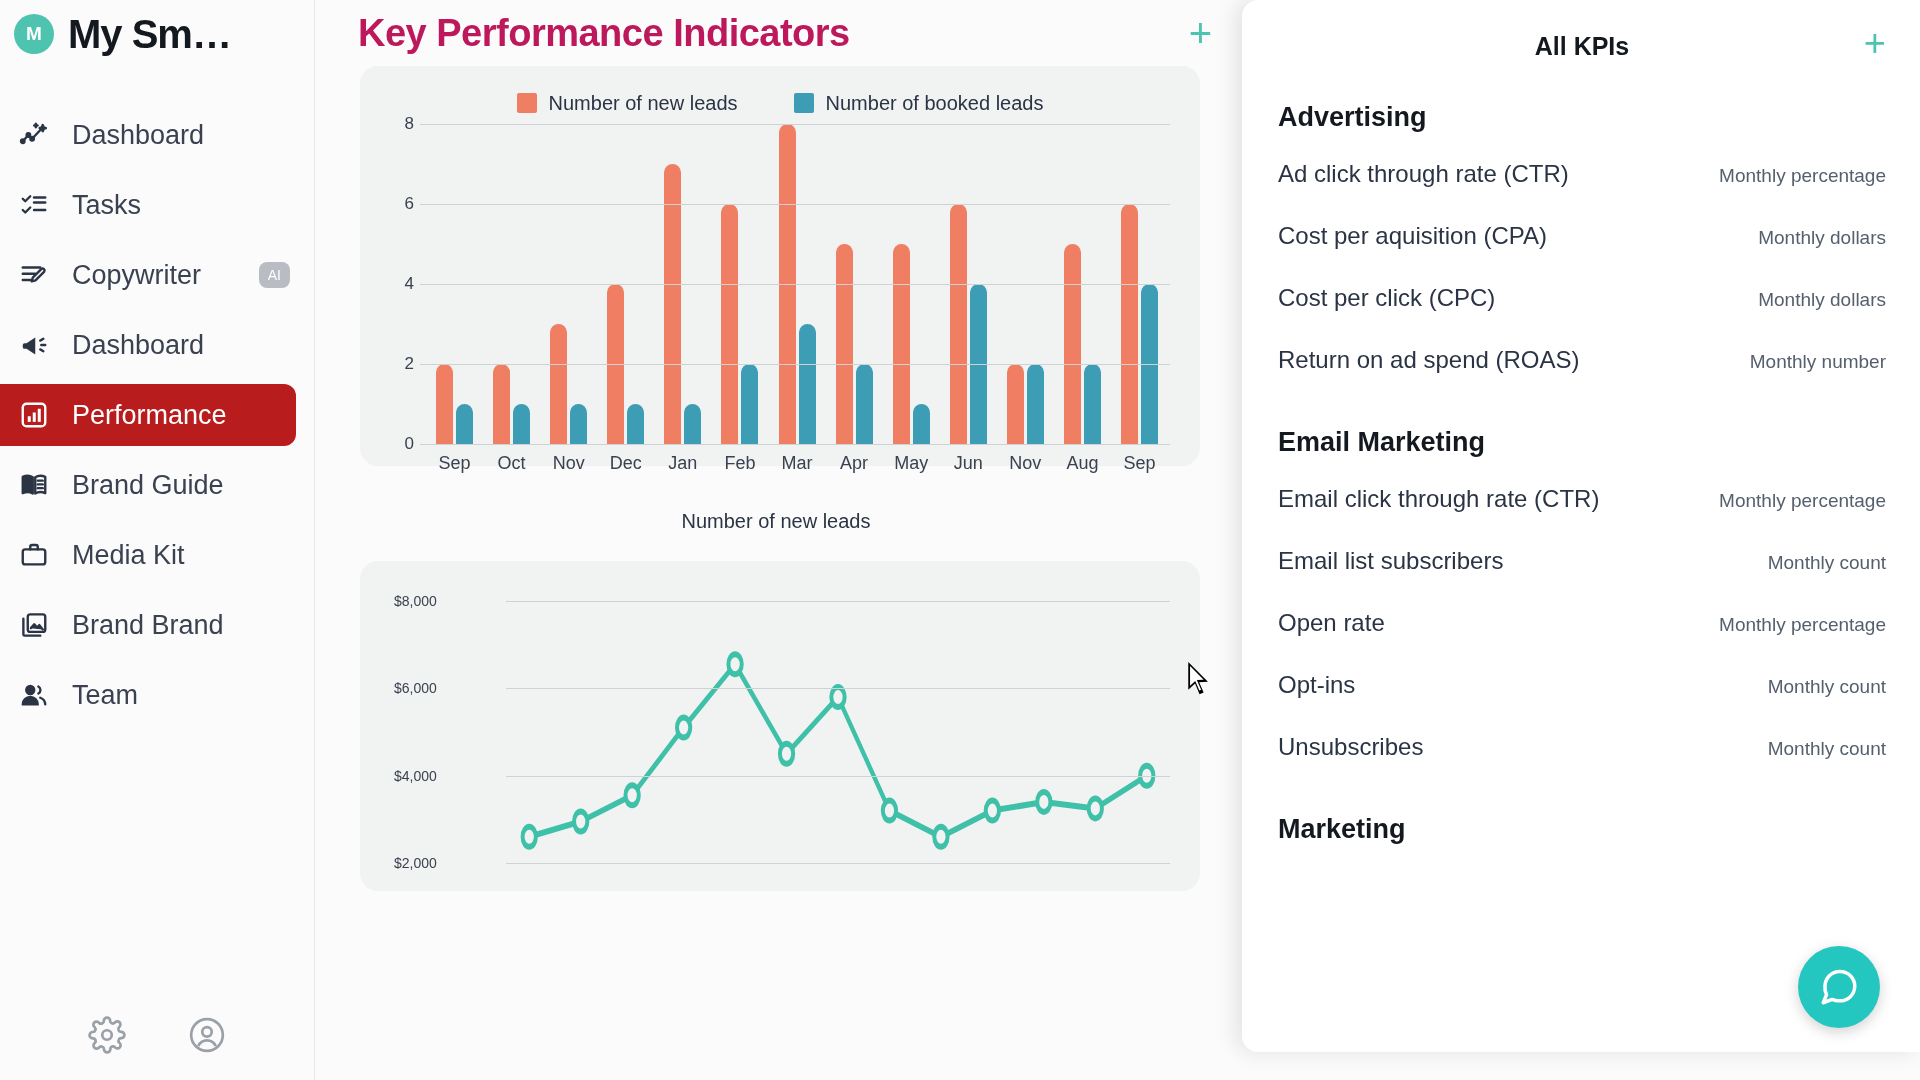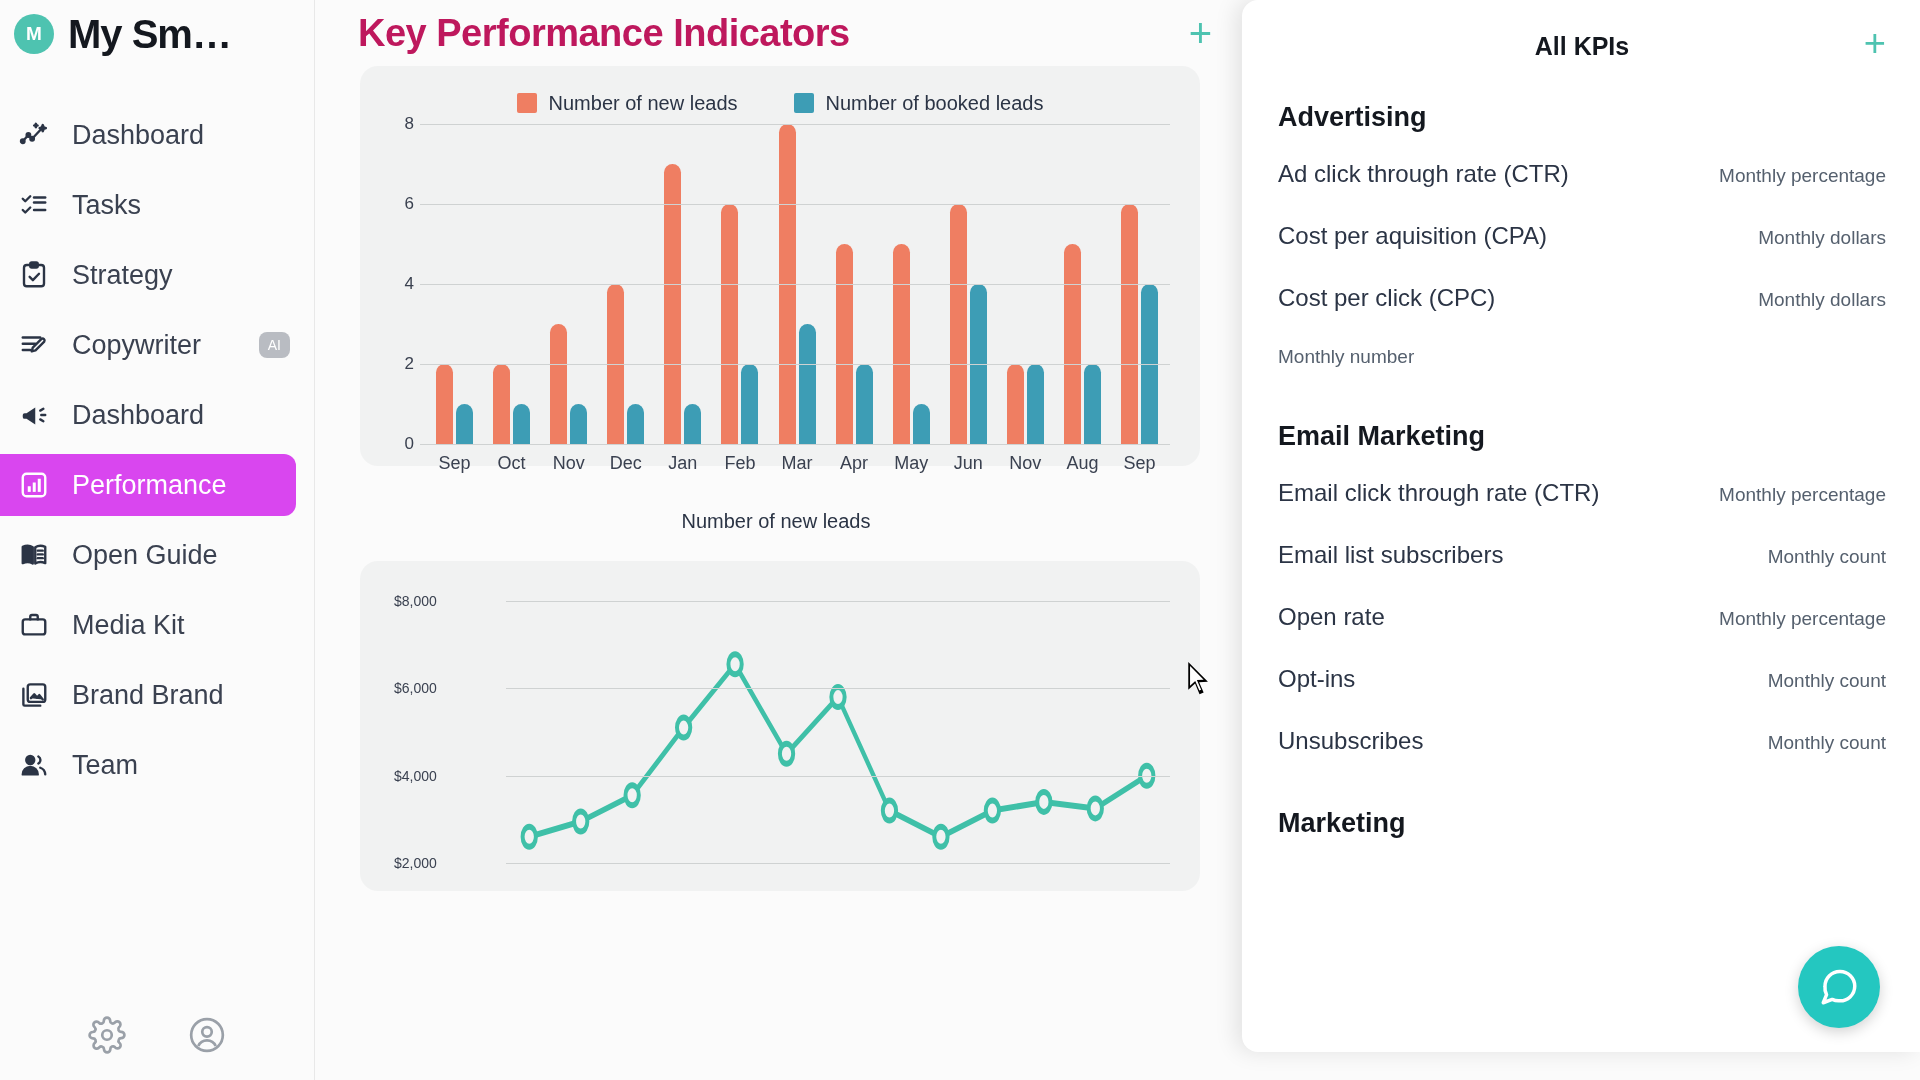--- a/index.html
+++ b/index.html
@@ -33,21 +33,21 @@
   #nav { margin-top: 36px; display: flex; flex-direction: column; }
   .nav-item {
     display: flex; align-items: center; gap: 22px;
     height: 62px; margin: 4px 18px 4px 0;
     padding-left: 18px; border-radius: 0 12px 12px 0;
     cursor: pointer;
   }
   .nav-item .ic { width: 32px; height: 32px; flex: 0 0 auto; display:flex; align-items:center; justify-content:center; }
   .nav-item .ic svg { width: 30px; height: 30px; }
   .nav-label { font-size: 27px; color: #3a4150; white-space: nowrap; }
-  .nav-item.active { background: #d946ef; }
+  .nav-item.active { background: #b91c1c; }
   .nav-item.active .nav-label { color: #ffffff; }
   .ai-pill {
     margin-left: auto; margin-right: 6px;
     background: #b9bcc2; color: #ffffff;
     font-size: 14px; border-radius: 8px;
     padding: 6px 9px; line-height: 1;
   }
   #sidebar-footer {
     margin-top: auto; margin-bottom: 26px;
     display: flex; justify-content: center; gap: 62px;
@@ -152,30 +152,20 @@
             <path d="M12 6h9"></path>
             <path d="M12 10h9"></path>
             <path d="M12 16h9"></path>
           </svg>
         </span>
         <span class="nav-label">Tasks</span>
       </div>
       <div class="nav-item">
         <span class="ic">
           <svg viewBox="0 0 24 24" fill="none" stroke="#2b3445" stroke-width="1.9" stroke-linecap="round" stroke-linejoin="round">
-            <rect x="4" y="4" width="16" height="17" rx="2.2"></rect>
-            <rect x="9" y="2" width="6" height="4" rx="1.2" fill="#2b3445"></rect>
-            <path d="M8.5 13.5l2.6 2.6L16 11"></path>
-          </svg>
-        </span>
-        <span class="nav-label">Strategy</span>
-      </div>
-      <div class="nav-item">
-        <span class="ic">
-          <svg viewBox="0 0 24 24" fill="none" stroke="#2b3445" stroke-width="1.9" stroke-linecap="round" stroke-linejoin="round">
             <path d="M3 6h14"></path>
             <path d="M3 11h10"></path>
             <path d="M3 16h6"></path>
             <path d="M20.2 9.3l-7 7-3 .8.8-3 7-7a1.6 1.6 0 0 1 2.2 2.2z"></path>
           </svg>
         </span>
         <span class="nav-label">Copywriter</span>
         <span class="ai-pill">AI</span>
       </div>
       <div class="nav-item">
@@ -203,21 +193,21 @@
       <div class="nav-item">
         <span class="ic">
           <svg viewBox="0 0 24 24" fill="none" stroke="#2b3445" stroke-width="1.9" stroke-linecap="round" stroke-linejoin="round">
             <path d="M3 5.5c2.8-1.3 5.5-1.3 8 .3v13c-2.5-1.6-5.2-1.6-8-.3z" fill="#2b3445" stroke="#2b3445"></path>
             <path d="M21 5.5c-2.8-1.3-5.5-1.3-8 .3v13c2.5-1.6 5.2-1.6 8-.3z"></path>
             <path d="M15 8.5h4"></path>
             <path d="M15 11.5h4"></path>
             <path d="M15 14.5h4"></path>
           </svg>
         </span>
-        <span class="nav-label">Open Guide</span>
+        <span class="nav-label">Brand Guide</span>
       </div>
       <div class="nav-item">
         <span class="ic">
           <svg viewBox="0 0 24 24" fill="none" stroke="#2b3445" stroke-width="1.9" stroke-linecap="round" stroke-linejoin="round">
             <rect x="3" y="7.5" width="18" height="12" rx="2"></rect>
             <path d="M9 7.5V5.4A1.4 1.4 0 0 1 10.4 4h3.2A1.4 1.4 0 0 1 15 5.4v2.1"></path>
           </svg>
         </span>
         <span class="nav-label">Media Kit</span>
       </div>
@@ -406,20 +396,21 @@
       </div>
       <div class="kpi-row">
         <span class="kpi-name">Cost per aquisition (CPA)</span>
         <span class="kpi-type">Monthly dollars</span>
       </div>
       <div class="kpi-row">
         <span class="kpi-name">Cost per click (CPC)</span>
         <span class="kpi-type">Monthly dollars</span>
       </div>
       <div class="kpi-row">
+        <span class="kpi-name">Return on ad spend (ROAS)</span>
         <span class="kpi-type">Monthly number</span>
       </div>
       <div class="kpi-group-title">Email Marketing</div>
       <div class="kpi-row">
         <span class="kpi-name">Email click through rate (CTR)</span>
         <span class="kpi-type">Monthly percentage</span>
       </div>
       <div class="kpi-row">
         <span class="kpi-name">Email list subscribers</span>
         <span class="kpi-type">Monthly count</span>

